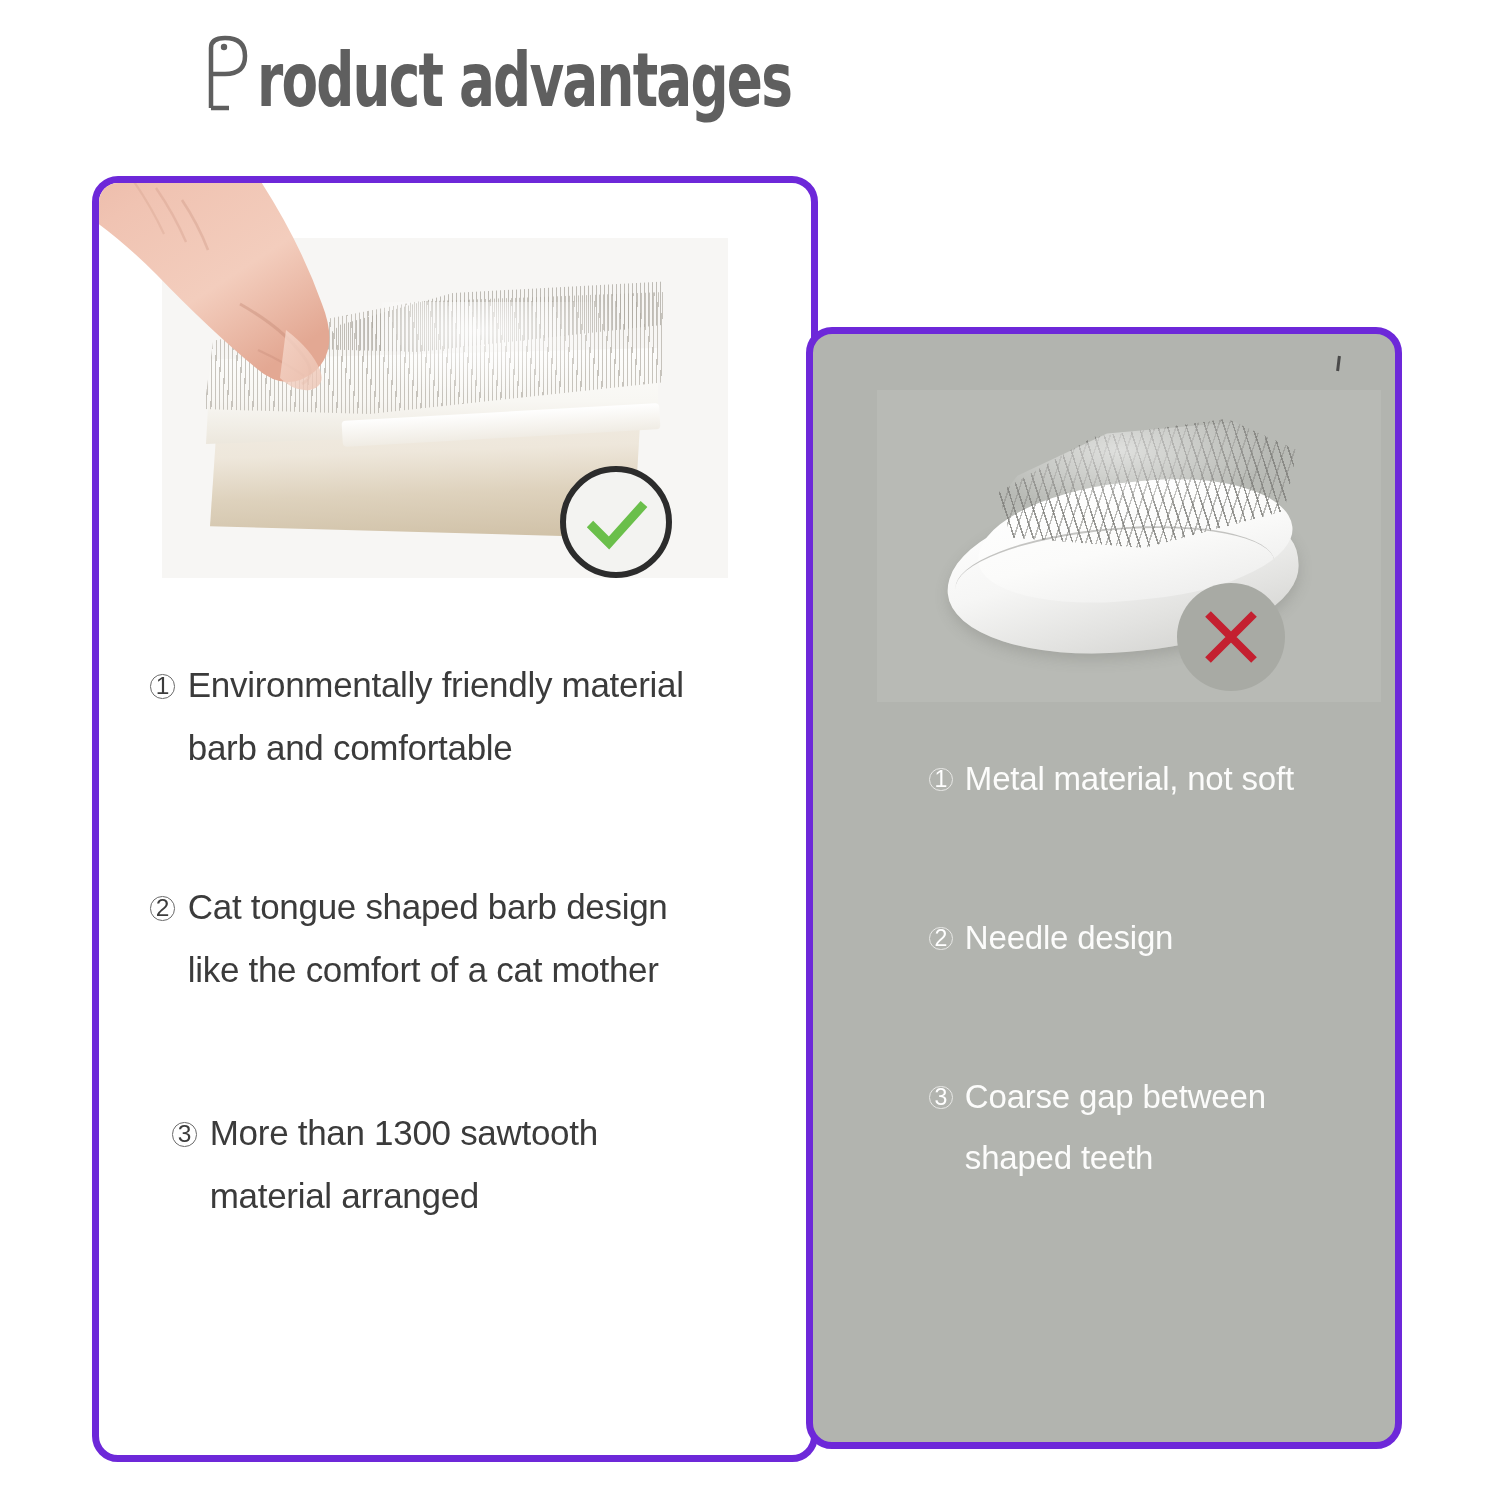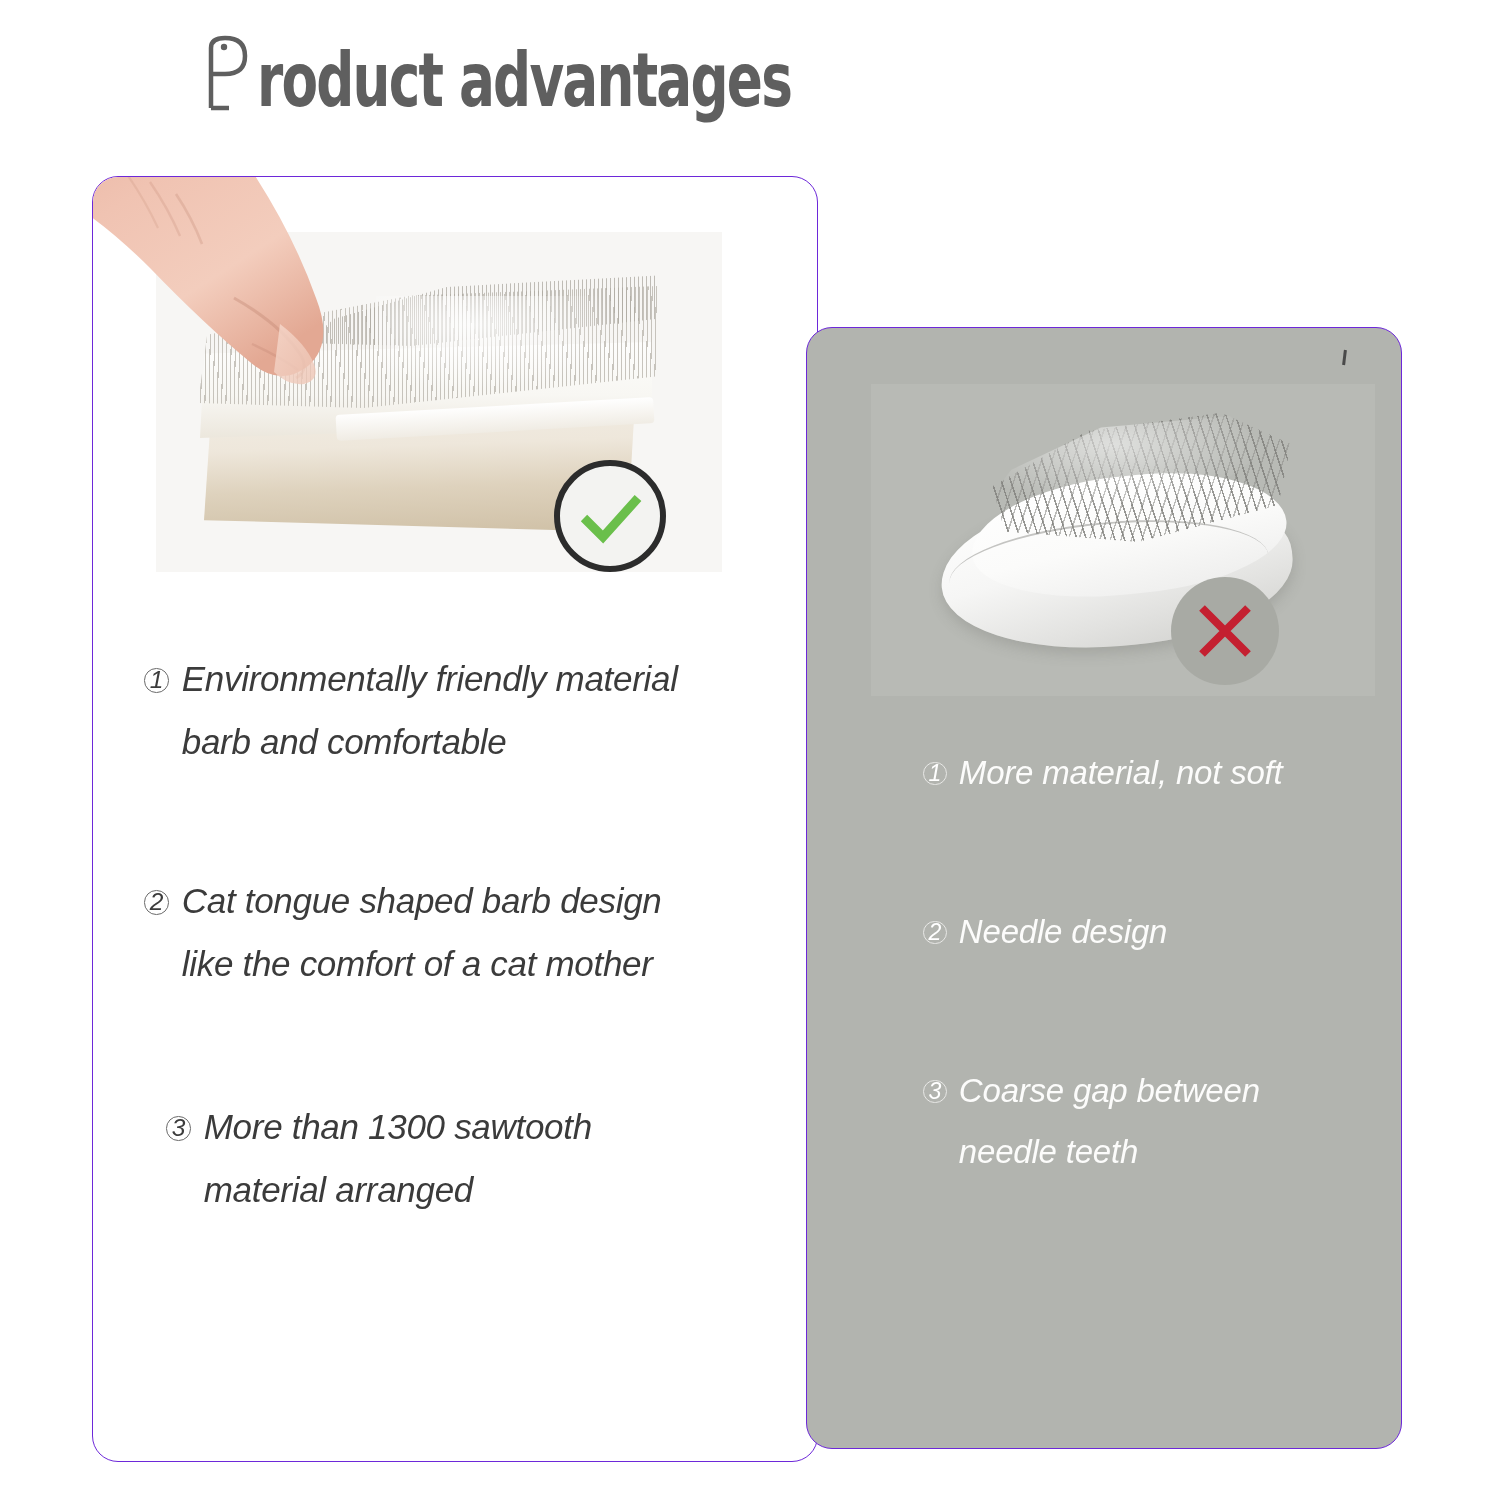--- a/index.html
+++ b/index.html
@@ -42,23 +42,22 @@
     letter-spacing: -2.5px;
     color: #5f5f5f;
     transform: scaleX(0.72);
     transform-origin: left center;
   }
 
   
   .card {
     position: absolute;
     box-sizing: border-box;
-    border: 1px solid #6d28d9;
+    border: 7px solid #6d28d9;
     border-radius: 26px;
-    font-style: italic;
   }
   .card-left {
     left: 92px;
     top: 176px;
     width: 726px;
     height: 1286px;
     background: #ffffff;
     z-index: 2;
     overflow: hidden;
   }
@@ -378,26 +377,26 @@
     <div class="badge-x">
       <svg width="108" height="108" viewBox="0 0 108 108">
         <path d="M31 31 L77 77 M77 31 L31 77" fill="none" stroke="#c42030" stroke-width="8" stroke-linecap="butt"></path>
       </svg>
     </div>
   </div>
 
   <div class="list list-right">
 
     <div class="item item-r1">
-      <span class="item-line"><span class="num"><span class="num-circle">1</span></span><span>More material, not soft</span></span>
+      <span class="item-line"><span class="num"><span class="num-circle">1</span></span><span>Metal material, not soft</span></span>
     </div>
 
     <div class="item item-r2">
       <span class="item-line"><span class="num"><span class="num-circle">2</span></span><span>Needle design</span></span>
     </div>
 
     <div class="item item-r3">
       <span class="item-line"><span class="num"><span class="num-circle">3</span></span><span>Coarse gap between</span></span>
-      <span class="item-line indent">needle teeth</span>
+      <span class="item-line indent">shaped teeth</span>
     </div>
 
   </div>
 </div>
 
 </body></html>

